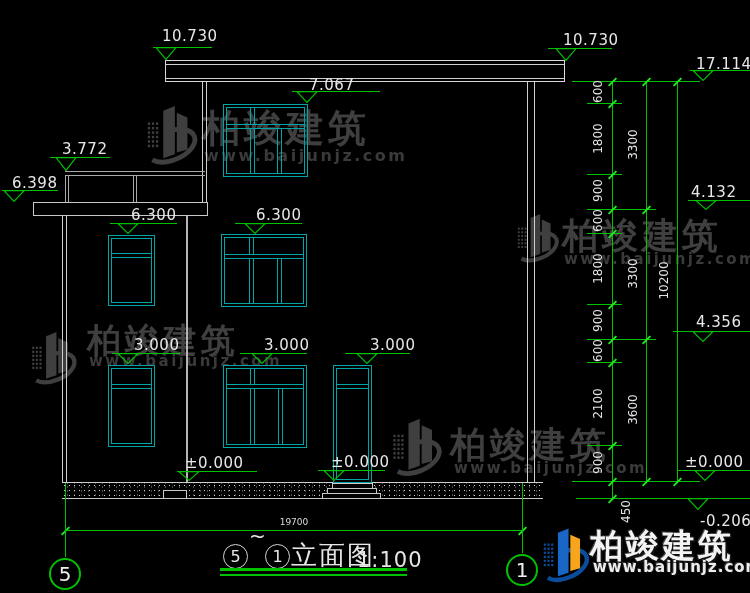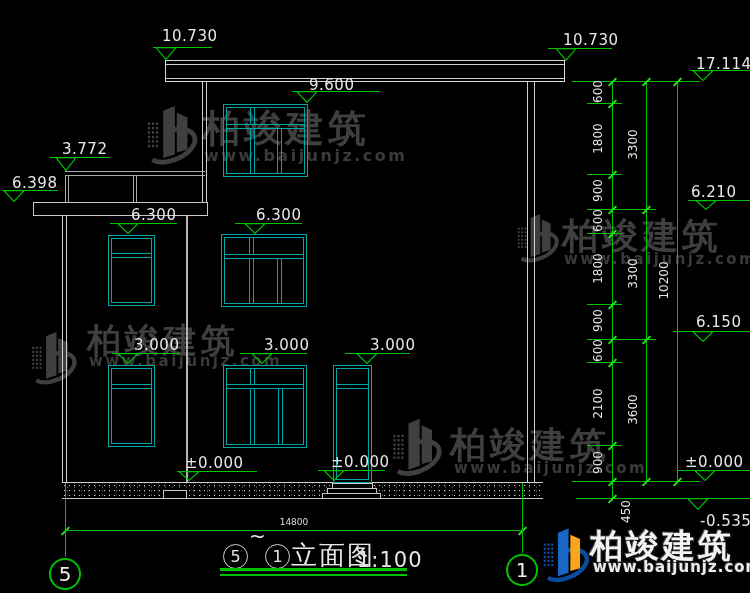--- a/index.html
+++ b/index.html
@@ -273,21 +273,21 @@
     <polygon points="1,0.6 21,0.6 11,10.4" fill="none" stroke="#00c200" stroke-width="1.2"></polygon>
         </svg>
       </div>
       <div class="elevtext" style="left: 696px; top: 55px;">17.114</div>
       <div class="greenh" style="left: 292px; top: 91px; width: 88px;"></div>
       <div style="left: 296px; top: 91px; width: 22px; height: 12px;">
         <svg width="22" height="12" viewBox="0 0 22 12" xmlns="http://www.w3.org/2000/svg">
     <polygon points="1,0.6 21,0.6 11,11.4" fill="none" stroke="#00c200" stroke-width="1.2"></polygon>
         </svg>
       </div>
-      <div class="elevtext" style="left: 309px; top: 76px;">9.600</div>
+      <div class="elevtext" style="left: 309px; top: 76px;">7.067</div>
       <div class="greenh" style="left: 50px; top: 157px; width: 60px;"></div>
       <div style="left: 55px; top: 157px; width: 22px; height: 14px;">
         <svg width="22" height="14" viewBox="0 0 22 14" xmlns="http://www.w3.org/2000/svg">
     <polygon points="1,0.6 21,0.6 11,13.4" fill="none" stroke="#00c200" stroke-width="1.2"></polygon>
         </svg>
       </div>
       <div class="elevtext" style="left: 62px; top: 140px;">3.772</div>
       <div class="greenh" style="left: 2px; top: 190px; width: 56px;"></div>
       <div style="left: 3px; top: 190px; width: 22px; height: 12px;">
         <svg width="22" height="12" viewBox="0 0 22 12" xmlns="http://www.w3.org/2000/svg">
@@ -308,28 +308,28 @@
     <polygon points="1,0.6 21,0.6 11,10.4" fill="none" stroke="#00c200" stroke-width="1.2"></polygon>
         </svg>
       </div>
       <div class="elevtext" style="left: 256px; top: 206px;">6.300</div>
       <div class="greenh" style="left: 688px; top: 200px; width: 62px;"></div>
       <div style="left: 695px; top: 200px; width: 22px; height: 10px;">
         <svg width="22" height="10" viewBox="0 0 22 10" xmlns="http://www.w3.org/2000/svg">
     <polygon points="1,0.6 21,0.6 11,9.4" fill="none" stroke="#00c200" stroke-width="1.2"></polygon>
         </svg>
       </div>
-      <div class="elevtext" style="left: 691px; top: 183px;">6.210</div>
+      <div class="elevtext" style="left: 691px; top: 183px;">4.132</div>
       <div class="greenh" style="left: 673px; top: 331px; width: 77px;"></div>
       <div style="left: 692px; top: 331px; width: 22px; height: 11px;">
         <svg width="22" height="11" viewBox="0 0 22 11" xmlns="http://www.w3.org/2000/svg">
     <polygon points="1,0.6 21,0.6 11,10.4" fill="none" stroke="#00c200" stroke-width="1.2"></polygon>
         </svg>
       </div>
-      <div class="elevtext" style="left: 696px; top: 313px;">6.150</div>
+      <div class="elevtext" style="left: 696px; top: 313px;">4.356</div>
       <div class="greenh" style="left: 112px; top: 353px; width: 68px;"></div>
       <div style="left: 117px; top: 353px; width: 22px; height: 11px;">
         <svg width="22" height="11" viewBox="0 0 22 11" xmlns="http://www.w3.org/2000/svg">
     <polygon points="1,0.6 21,0.6 11,10.4" fill="none" stroke="#00c200" stroke-width="1.2"></polygon>
         </svg>
       </div>
       <div class="elevtext" style="left: 134px; top: 336px;">3.000</div>
       <div class="greenh" style="left: 240px; top: 353px; width: 67px;"></div>
       <div style="left: 251px; top: 353px; width: 22px; height: 11px;">
         <svg width="22" height="11" viewBox="0 0 22 11" xmlns="http://www.w3.org/2000/svg">
@@ -364,24 +364,24 @@
     <polygon points="1,0.6 21,0.6 11,10.4" fill="none" stroke="#00c200" stroke-width="1.2"></polygon>
         </svg>
       </div>
       <div class="elevtext" style="left: 685px; top: 453px;">±0.000</div>
       <div class="greenh" style="left: 678px; top: 498px; width: 72px;"></div>
       <div style="left: 687px; top: 498px; width: 22px; height: 12px;">
         <svg width="22" height="12" viewBox="0 0 22 12" xmlns="http://www.w3.org/2000/svg">
     <polygon points="1,0.6 21,0.6 11,11.4" fill="none" stroke="#00c200" stroke-width="1.2"></polygon>
         </svg>
       </div>
-      <div class="elevtext" style="left: 700px; top: 512px;">-0.535</div>
+      <div class="elevtext" style="left: 700px; top: 512px;">-0.206</div>
     </div>
 
-  <div class="smalldim" style="left:278px;top:517px;width:32px;text-align:center;">14800</div>
+  <div class="smalldim" style="left:278px;top:517px;width:32px;text-align:center;">19700</div>
 
   <div class="bubble" style="left:49px;top:558px;width:32px;height:32px;">
     <span style="position:static;">5</span>
   </div>
   <div class="bubble" style="left:506px;top:554px;width:32px;height:32px;">
     <span style="position:static;">1</span>
   </div>
 
   <div id="titleblock" style="left:0;top:0;width:100%;height:100%;">
     <div class="tbubble" style="left:223px;top:544px;width:25px;height:25px;">

